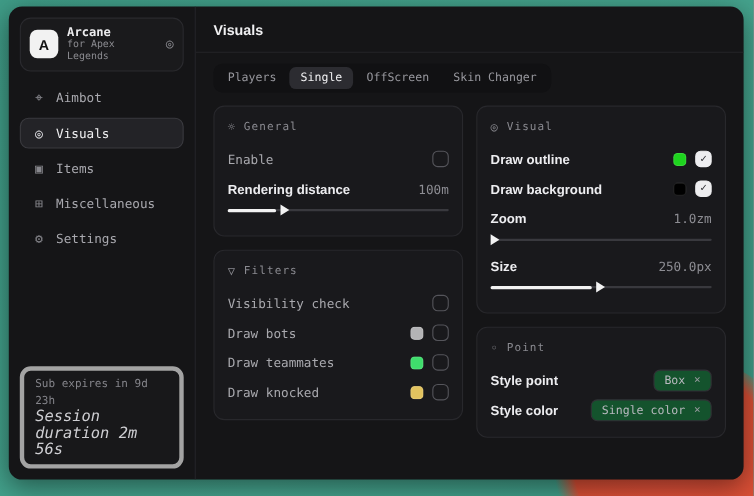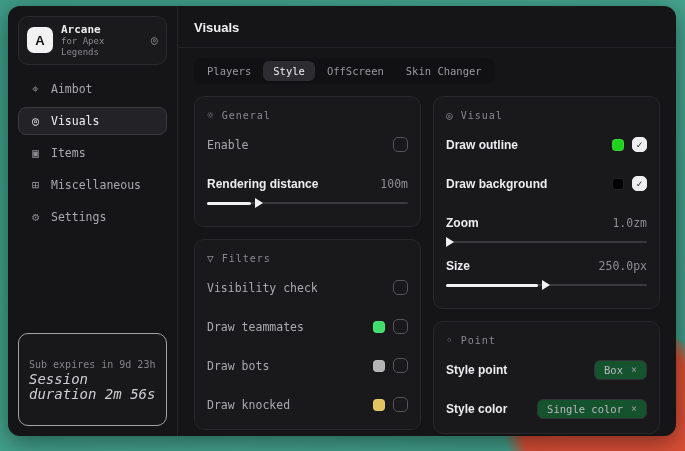--- a/index.html
+++ b/index.html
@@ -31,41 +31,41 @@
   .brand-title{ font-size:11px; font-weight:bold; color:#ececee; }
   .brand-sub{ font-size:9px; color:#8b8b90; }
   .brand-icon{ color:#8b8b90; font-size:12px; }
   .cat-label{ margin:10px 0 6px 20px; font-size:9px; color:#6f6f75; letter-spacing:.5px; }
   .nav{ display:flex; flex-direction:column; gap:4px; padding:0 10px; }
   .nav-item{ display:flex; align-items:center; gap:9px; padding:6px 10px;
     border:1px solid transparent; border-radius:8px; color:#a9a9af; font-size:11.5px; cursor:pointer; }
   .nav-item .nicon{ font-size:12px; color:#87878d; width:13px; text-align:center; }
   .nav-item.active{ background:#232327; border-color:#3a3a3f; color:#f0f0f2; }
   .nav-item.active .nicon{ color:#e6e6ea; }
-  .side-footer{ margin:auto 10px 10px 10px; border:1px solid #a3a3a3; border-radius:10px;
-    background:#18181a; padding:23px 10px; }
+  .side-footer{ margin:auto 10px 10px 10px; border:4px solid #a3a3a3; border-radius:10px;
+    background:#18181a; padding:5px 10px; }
   .sf1{ font-size:10px; color:#84848a; line-height:15px; }
   .sf2{ font-size:14px; color:#cfcfd3; line-height:15px;font-style:italic; }
   
   .main{ flex:1; display:flex; flex-direction:column; }
   .main-header{ padding:14px 16px 12px 16px; border-bottom:1px solid #232327; }
   .main-title{ font-size:13px; font-weight:bold; color:#f0f0f2;
     font-family:"Liberation Sans",sans-serif; }
   .tabs-wrap{ padding:10px 16px 0 16px; }
   .tabs{ display:inline-flex; gap:2px; background:#111113; border-radius:8px; padding:3px; }
   .tab{ padding:4px 10px; font-size:10.5px; color:#98989e; border-radius:6px; cursor:pointer; white-space:nowrap; }
   .tab.active{ background:#2c2c31; color:#f0f0f2; }
   .content{ display:grid; grid-template-columns:1fr 1fr; gap:12px; padding:12px 16px; align-items:start; }
   .col{ display:flex; flex-direction:column; gap:12px; }
   .panel{ background:#19191c; border:1px solid #28282c; border-radius:10px; padding:10px 12px 12px 12px; }
   .panel-head{ font-size:10px; color:#8a8a90; letter-spacing:1px; margin:2px 0 10px 0;
     display:flex; align-items:center; gap:7px; }
   .panel-head .picon{ font-size:11px; }
   .row{ display:flex; align-items:center; justify-content:space-between; min-height:25px; }
-  .row + .row{ margin-top:14px;text-align:center; }
+  .row + .row{ margin-top:2px;text-align:center; }
   .rlabel{ font-size:11.5px; color:#a9a9ae; }
   .rlabel.strong{ color:#ededf0; font-weight:bold; font-family:"Liberation Sans",sans-serif; font-size:12px; }
   .rvalue{ font-size:11.5px; color:#8d8d93; }
   .rctrls{ display:flex; align-items:center; gap:8px; }
   .swatch{ width:12px; height:12px; border-radius:4px; border:1px solid rgba(255,255,255,.12); }
   .checkbox{ width:15px; height:15px; border-radius:5px; border:1.5px solid #55555b;
     display:flex; align-items:center; justify-content:center; cursor:pointer; }
   .checkbox.checked{ background:#eeeef0; border-color:#eeeef0; color:#2a2a2e;
     font-size:10px; font-weight:bold; }
   .slider{ position:relative; height:10px; margin:2px 0 6px 0; cursor:pointer; }
@@ -121,21 +121,21 @@
     </div>
   </div>
 
   <div class="main">
     <div class="main-header">
       <div class="main-title">Visuals</div>
     </div>
     <div class="tabs-wrap">
       <div class="tabs" id="tabs">
           <div class="tab">Players</div>
-          <div class="tab active">Style</div>
+          <div class="tab active">Single</div>
           <div class="tab">OffScreen</div>
           <div class="tab">Skin Changer</div>
         </div>
     </div>
     <div class="content">
       <div class="col" id="col-left">
           <div class="panel">
             <div class="panel-head">
               <span class="picon">☼</span>
               <span>General</span>
@@ -161,30 +161,30 @@
               <span class="picon">▽</span>
               <span>Filters</span>
             </div>
             <div class="row">
               <span class="rlabel">Visibility check</span>
               <div class="rctrls">
                 <div class="checkbox"></div>
               </div>
             </div>
             <div class="row">
+              <span class="rlabel">Draw bots</span>
+              <div class="rctrls">
+                <span class="swatch" style="background: rgb(179, 179, 181);"></span>
+                <div class="checkbox"></div>
+              </div>
+            </div>
+            <div class="row">
               <span class="rlabel">Draw teammates</span>
               <div class="rctrls">
                 <span class="swatch" style="background: rgb(63, 221, 108);"></span>
-                <div class="checkbox"></div>
-              </div>
-            </div>
-            <div class="row">
-              <span class="rlabel">Draw bots</span>
-              <div class="rctrls">
-                <span class="swatch" style="background: rgb(179, 179, 181);"></span>
                 <div class="checkbox"></div>
               </div>
             </div>
             <div class="row">
               <span class="rlabel">Draw knocked</span>
               <div class="rctrls">
                 <span class="swatch" style="background: rgb(226, 195, 95);"></span>
                 <div class="checkbox"></div>
               </div>
             </div>

